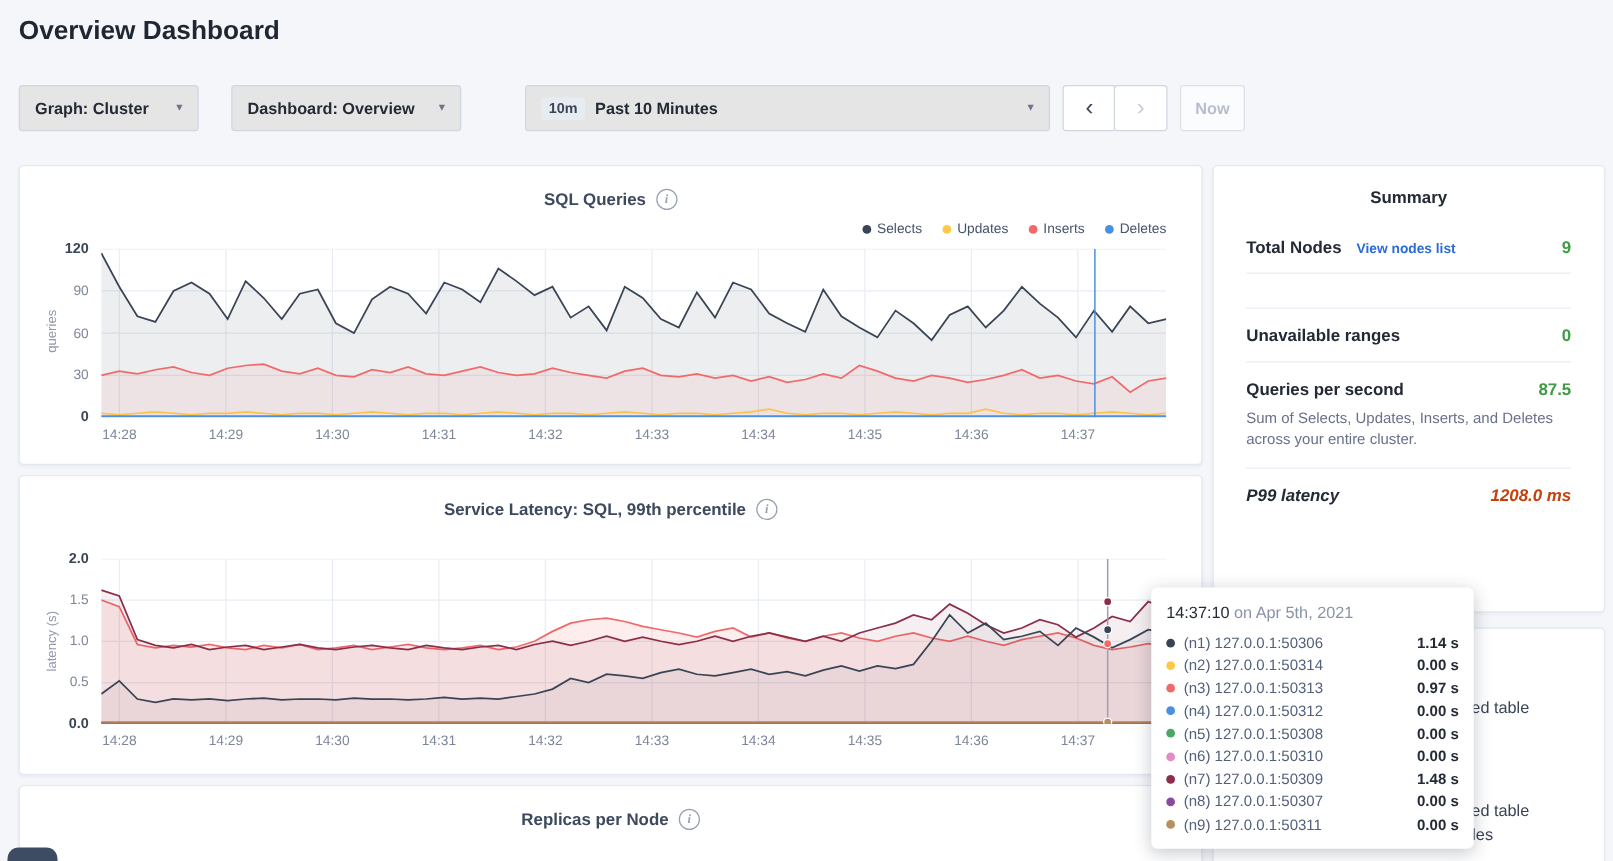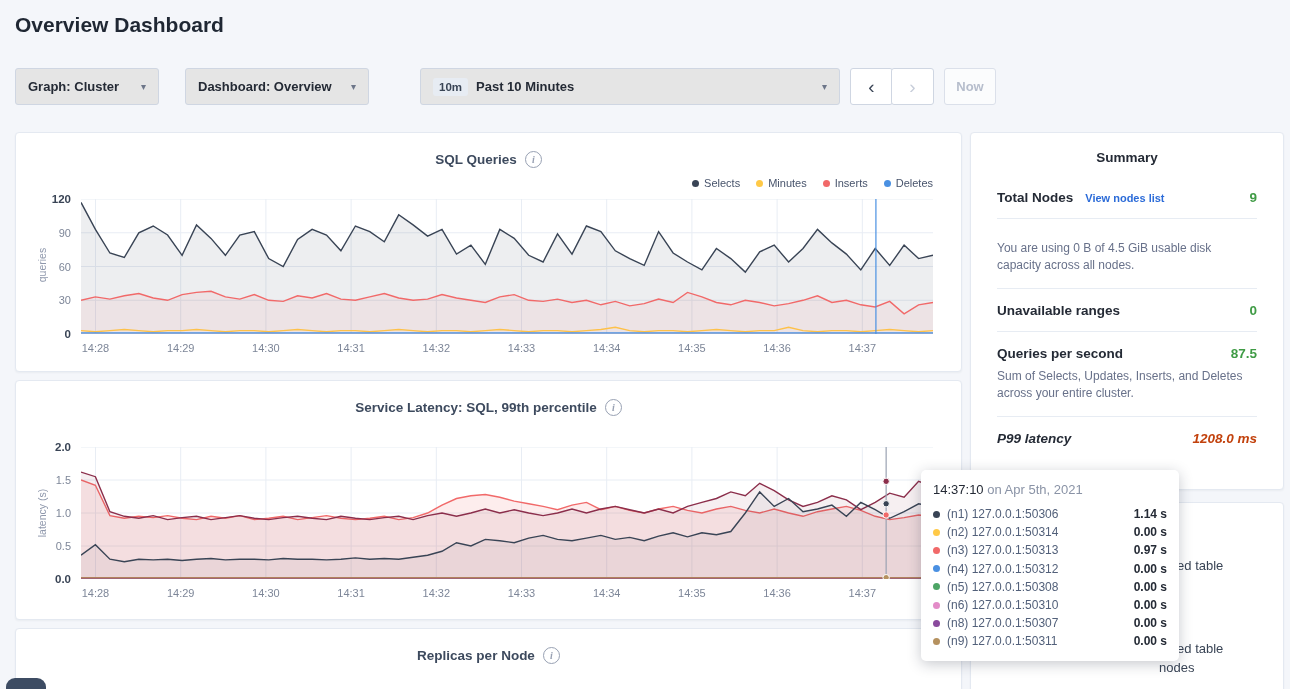--- a/index.html
+++ b/index.html
@@ -110,21 +110,21 @@
       <span>SQL Queries</span>
       <span class="info">i</span>
     </div>
     <div class="legend">
         <span class="legend-item">
           <span class="legend-dot" style="background: rgb(57, 68, 85);"></span>
           <span>Selects</span>
         </span>
         <span class="legend-item">
           <span class="legend-dot" style="background: rgb(255, 201, 71);"></span>
-          <span>Minutes</span>
+          <span>Updates</span>
         </span>
         <span class="legend-item">
           <span class="legend-dot" style="background: rgb(241, 105, 105);"></span>
           <span>Inserts</span>
         </span>
         <span class="legend-item">
           <span class="legend-dot" style="background: rgb(74, 144, 226);"></span>
           <span>Deletes</span>
         </span>
       </div>
@@ -247,21 +247,20 @@
   <div class="summary-title">Summary</div>
   <div class="sum-rows">
       <div class="sum-row">
         <div class="sum-row-top">
           <span class="sum-label">Total Nodes</span>
           <span class="sum-link">View nodes list</span>
           <span class="sum-value" style="color: rgb(63, 155, 69);">9</span>
         </div>
       </div>
       <div class="sum-row">
-        <div class="sum-sub">You are using 0 B of 4.5 GiB usable disk capacity across all nodes.</div>
       </div>
       <div class="sum-row">
         <div class="sum-row-top">
           <span class="sum-label">Unavailable ranges</span>
           <span class="sum-value" style="color: rgb(63, 155, 69);">0</span>
         </div>
       </div>
       <div class="sum-row">
         <div class="sum-row-top">
           <span class="sum-label">Queries per second</span>
@@ -314,20 +313,25 @@
         <span class="tt-dot" style="background: rgb(77, 165, 102);"></span>
         <span class="tt-label">(n5) 127.0.0.1:50308</span>
         <span class="tt-val">0.00 s</span>
       </div>
       <div class="tt-row">
         <span class="tt-dot" style="background: rgb(227, 140, 200);"></span>
         <span class="tt-label">(n6) 127.0.0.1:50310</span>
         <span class="tt-val">0.00 s</span>
       </div>
       <div class="tt-row">
+        <span class="tt-dot" style="background: rgb(139, 46, 75);"></span>
+        <span class="tt-label">(n7) 127.0.0.1:50309</span>
+        <span class="tt-val">1.48 s</span>
+      </div>
+      <div class="tt-row">
         <span class="tt-dot" style="background: rgb(138, 74, 157);"></span>
         <span class="tt-label">(n8) 127.0.0.1:50307</span>
         <span class="tt-val">0.00 s</span>
       </div>
       <div class="tt-row">
         <span class="tt-dot" style="background: rgb(181, 145, 95);"></span>
         <span class="tt-label">(n9) 127.0.0.1:50311</span>
         <span class="tt-val">0.00 s</span>
       </div>
     </div>

